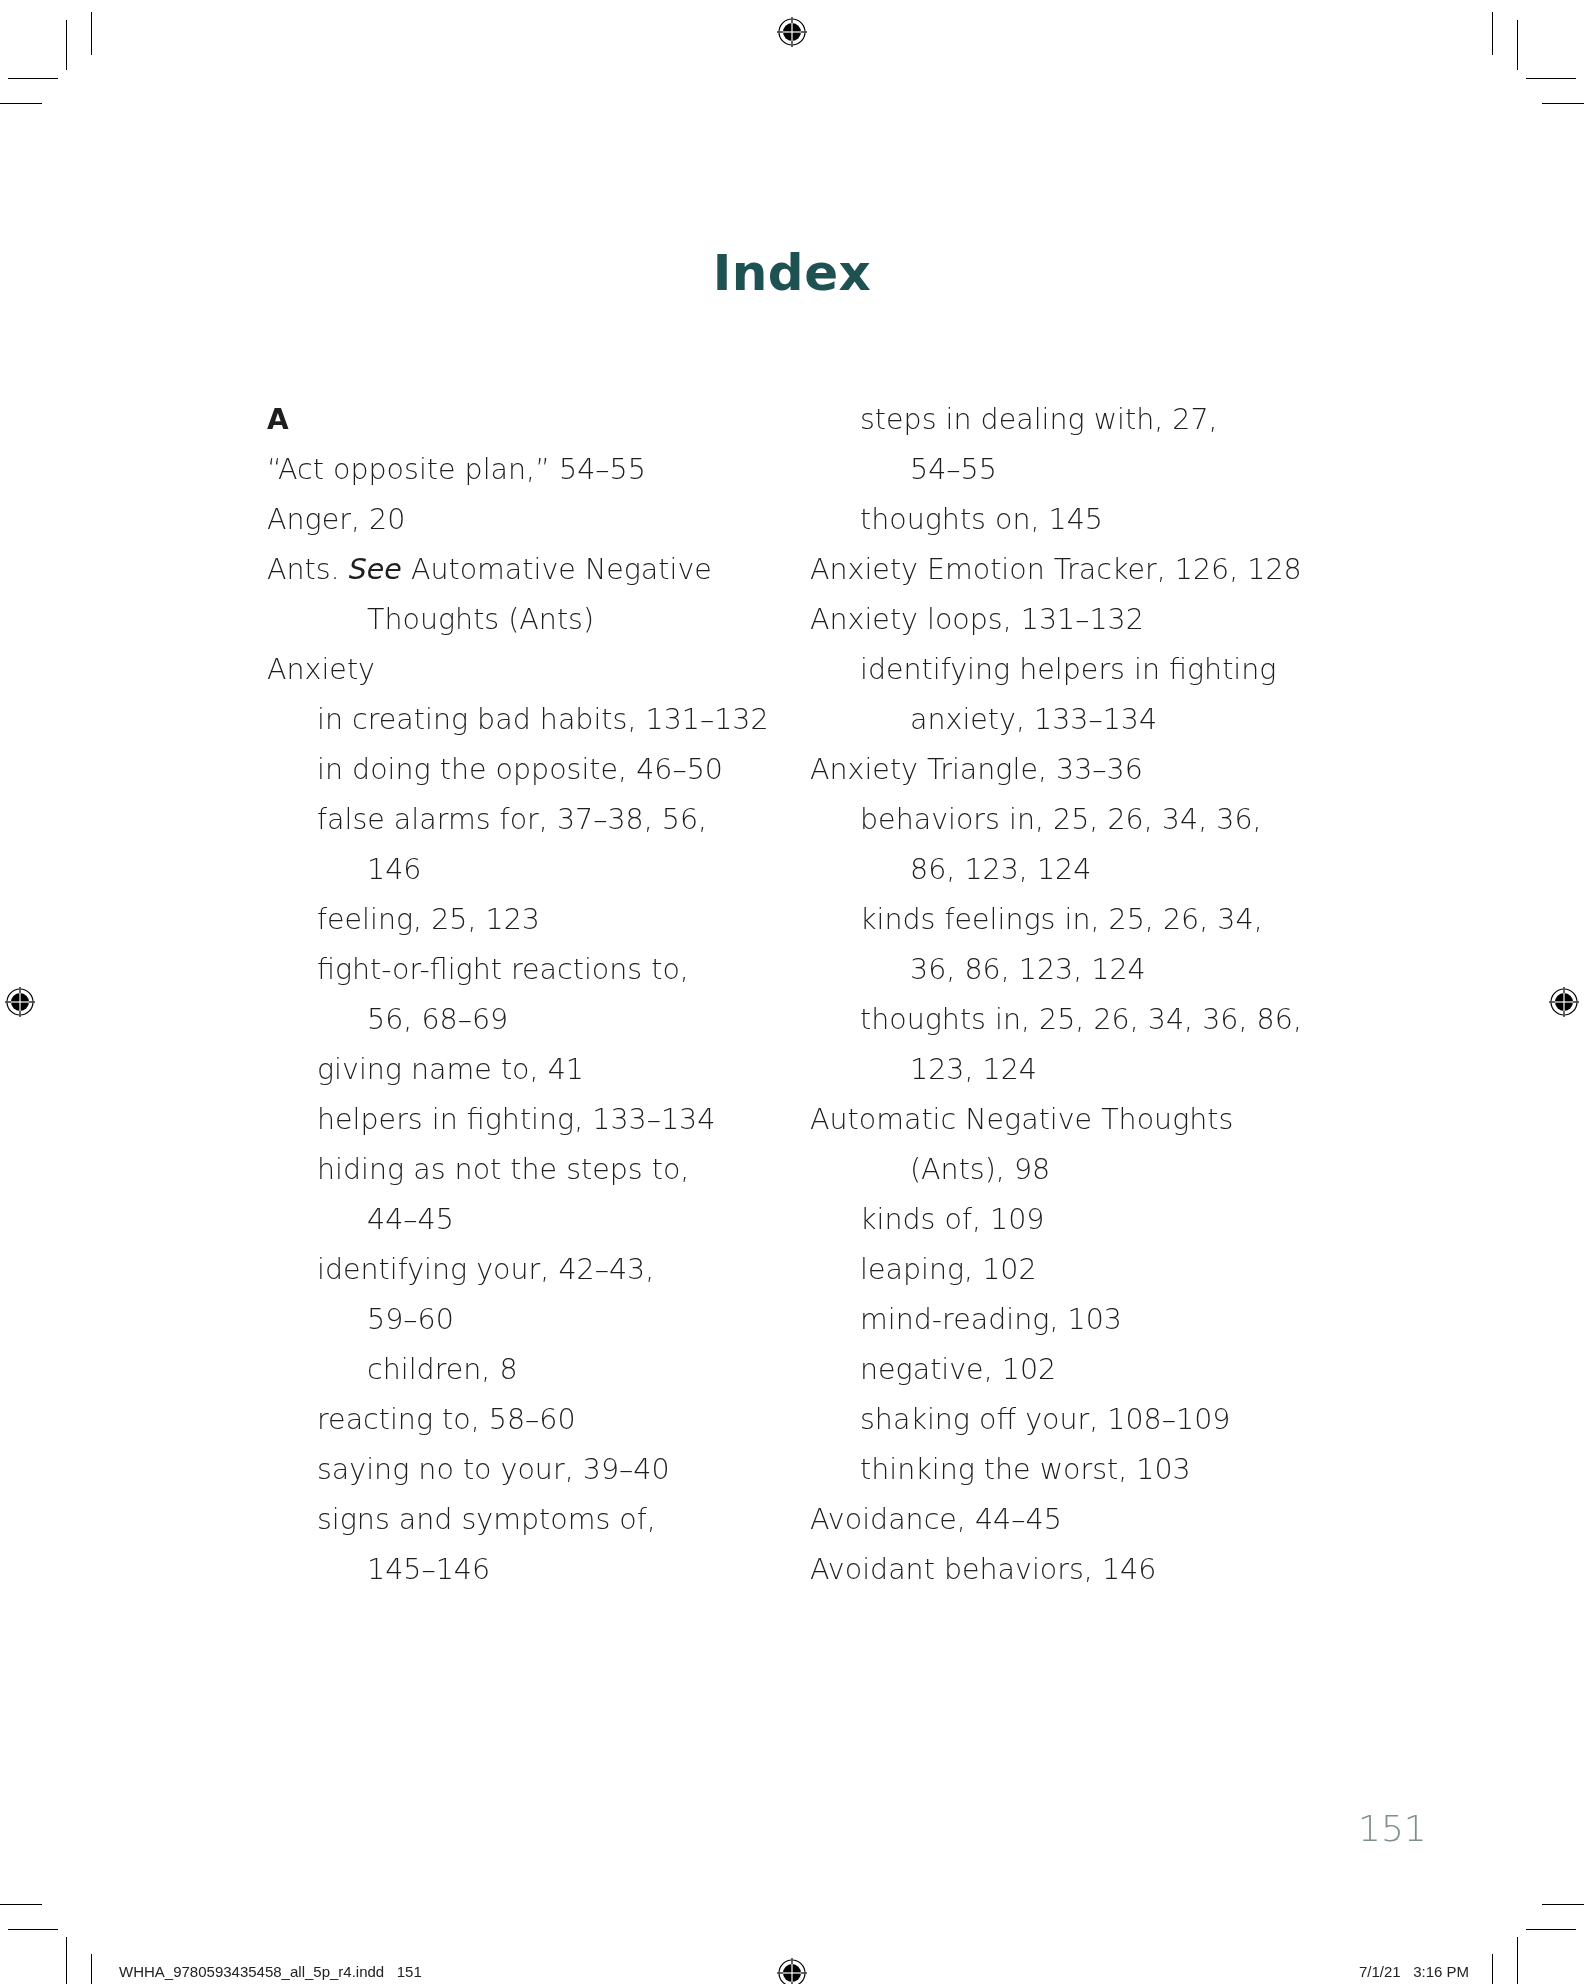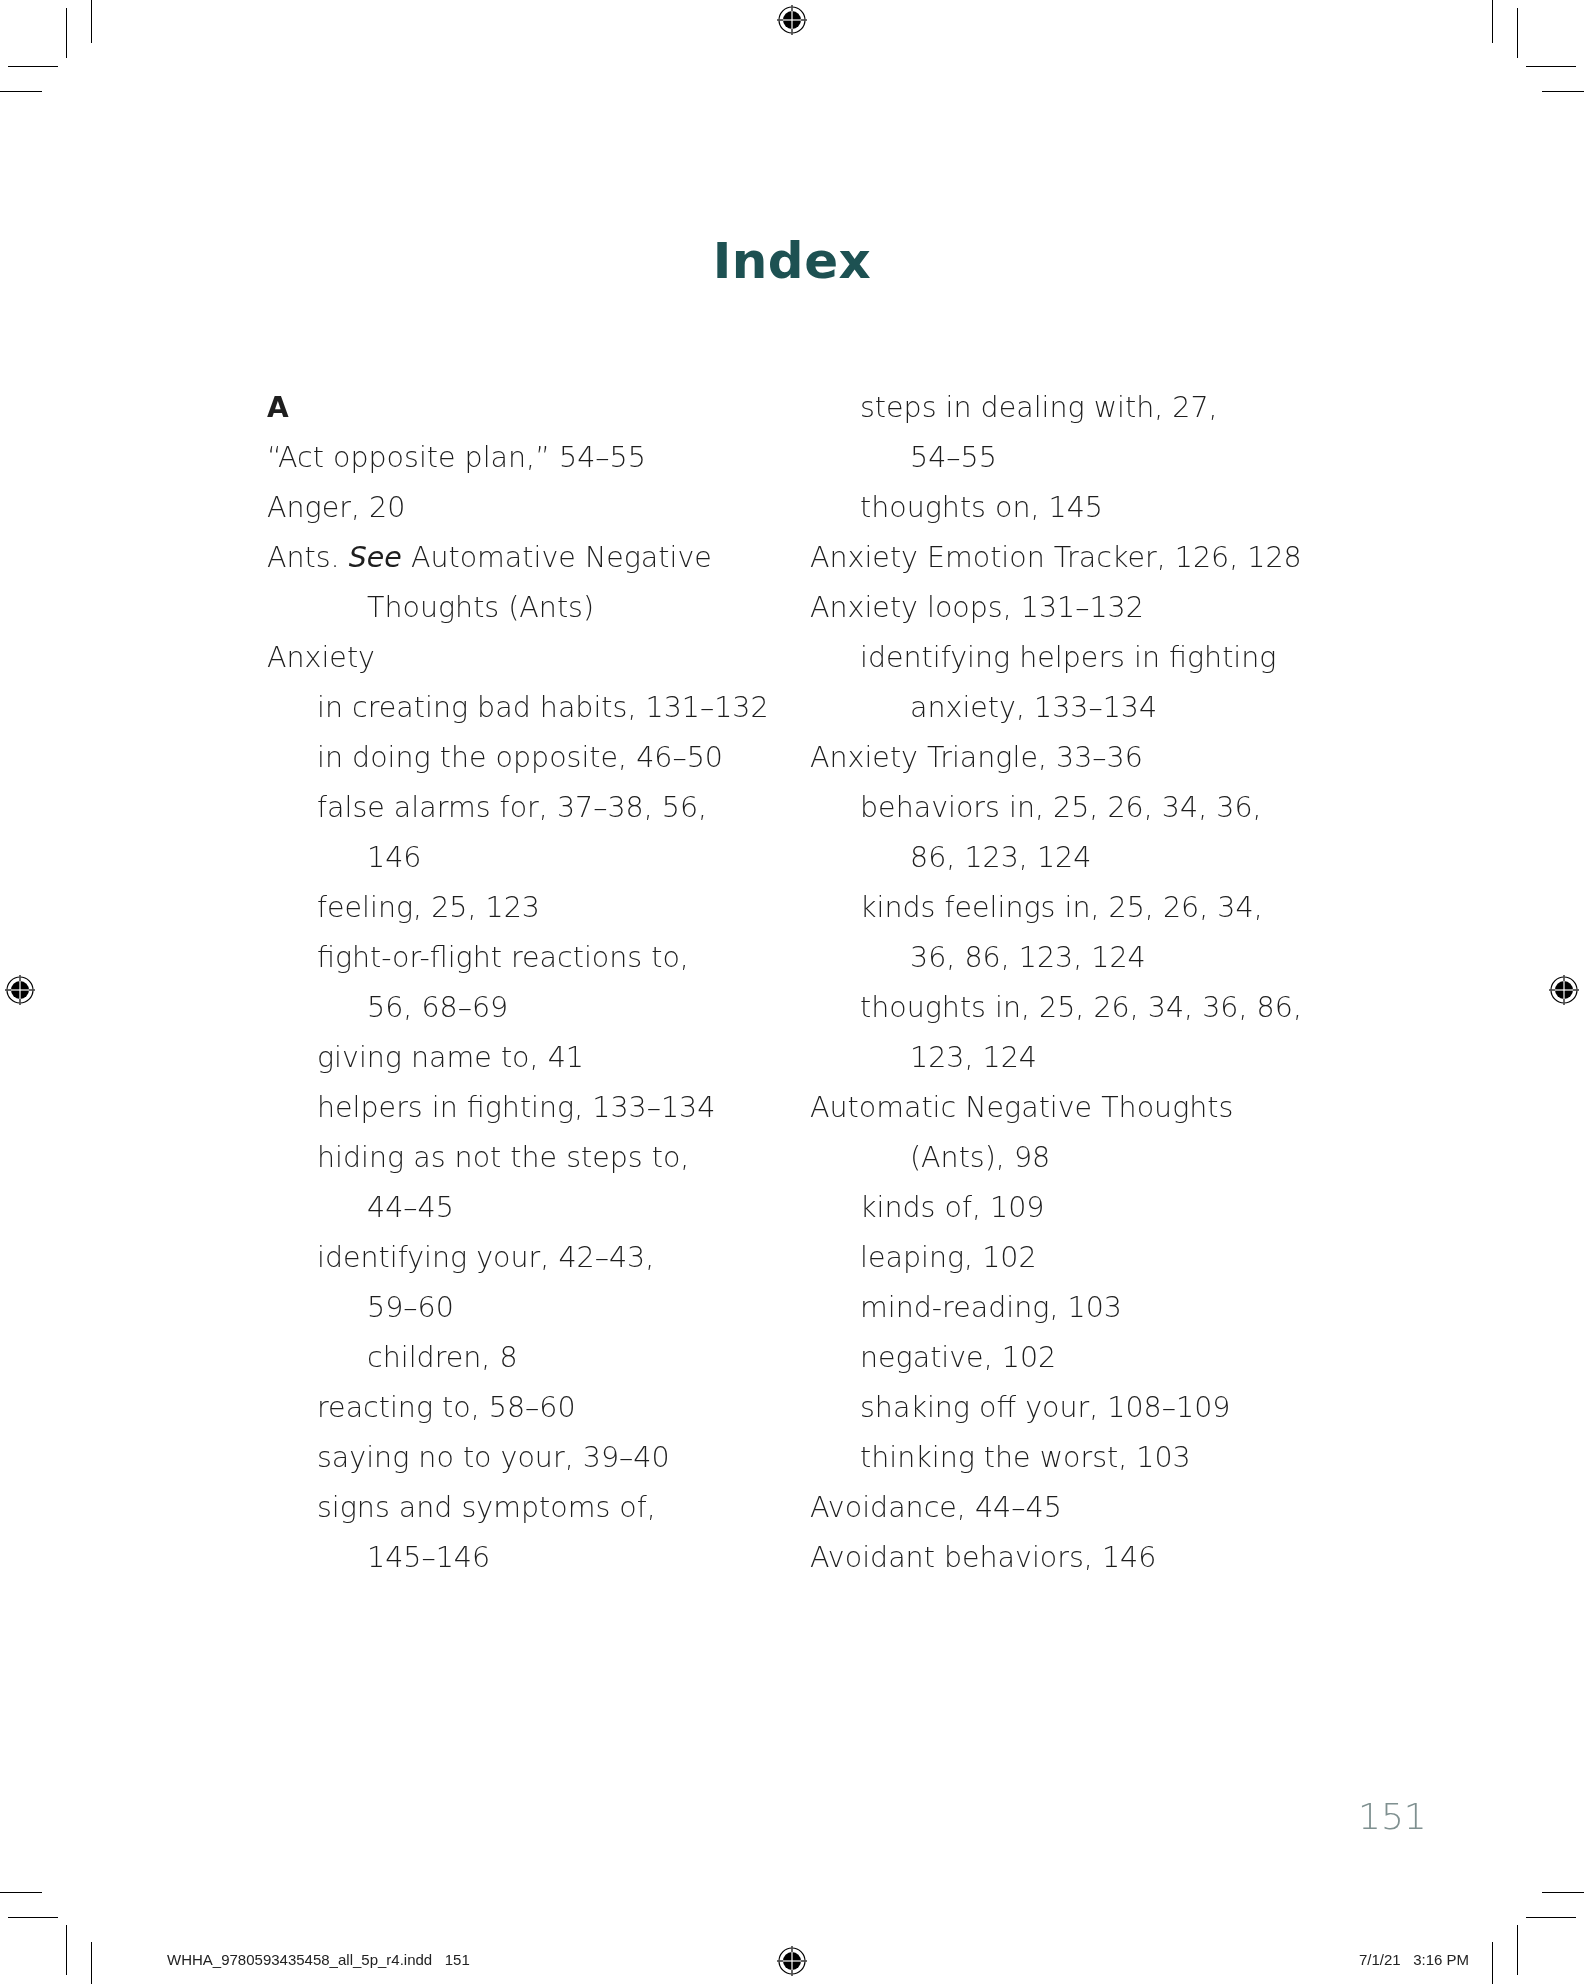--- a/index.html
+++ b/index.html
@@ -1,17 +1,17 @@
 <!DOCTYPE html>
 <html><head>
 <meta charset="utf-8">
 <style>
   html, body { margin: 0; padding: 0; background: #ffffff; }
   body { width: 1584px; height: 1984px; position: relative; overflow: hidden; font-family: "DejaVu Sans", sans-serif; color: #1a1a1a; }
-  .page { position: absolute; left: 0; top: 0; width: 1584px; height: 1748px; }
+  .page { position: absolute; left: 0; top: 12px; width: 1584px; height: 1748px; }
   .crop { position: absolute; background: #000; }
   .reg { position: absolute; width: 30px; height: 30px; }
   .title { position: absolute; left: 0; width: 1584px; top: 232px; text-align: center; font-family: "DejaVu Sans", sans-serif; font-weight: bold; font-size: 50px; color: #1d5152; letter-spacing: 0.5px; }
   .col { position: absolute; top: 383px; font-family: "DejaVu Sans", sans-serif; font-size: 28.5px; font-weight: 300; line-height: 50px; color: #1e1e1e; white-space: nowrap; }
   .col.left { left: 267px; }
   .col.right { left: 810px; }
   .line { height: 50px; }
   .lvl0 { padding-left: 0; }
   .lvl1 { padding-left: 50px; }
   .lvl2 { padding-left: 100px; }
@@ -139,15 +139,15 @@
     <div class="line lvl1">mind-reading, 103</div>
     <div class="line lvl1">negative, 102</div>
     <div class="line lvl1">shaking off your, 108–109</div>
     <div class="line lvl1">thinking the worst, 103</div>
     <div class="line lvl0">Avoidance, 44–45</div>
     <div class="line lvl0">Avoidant behaviors, 146</div>
   </div>
 
   <div class="pageno">151</div>
 
-  <div class="slug left" style="white-space:pre;margin-left:48px;">WHHA_9780593435458_all_5p_r4.indd   151</div>
+  <div class="slug left" style="white-space:pre;">WHHA_9780593435458_all_5p_r4.indd   151</div>
   <div class="slug right" style="white-space:pre;">7/1/21   3:16 PM</div>
 </div>
 
 </body></html>

